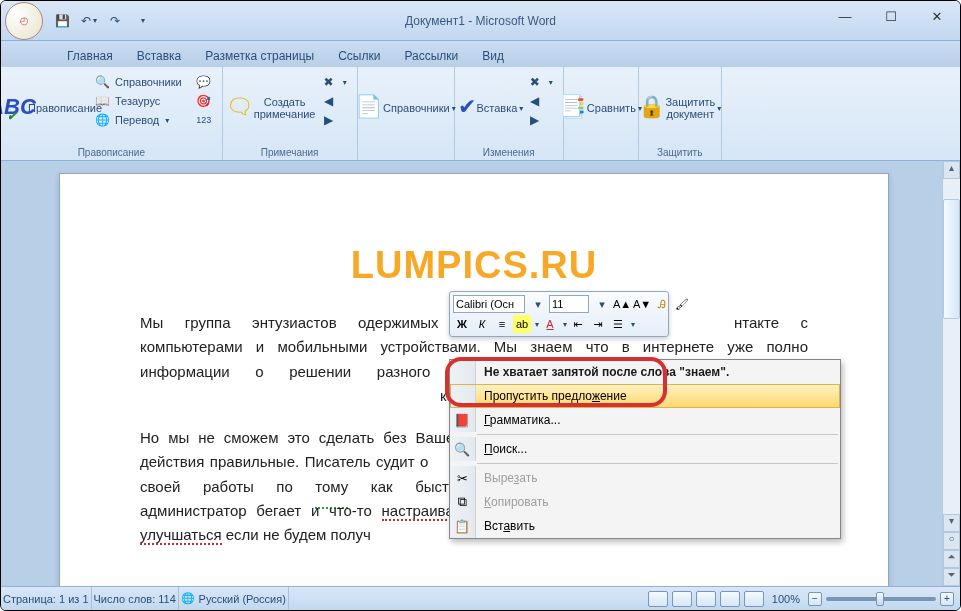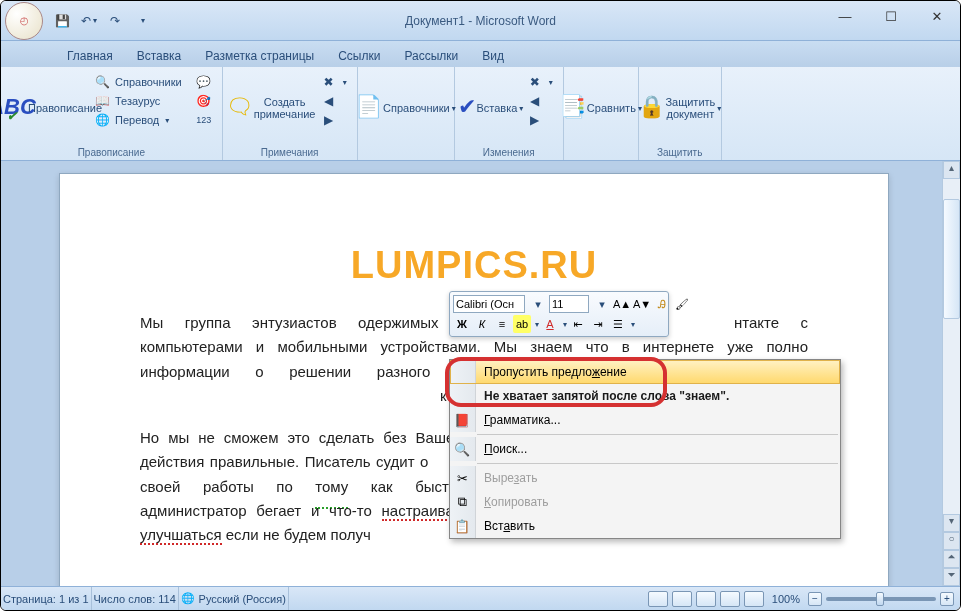--- a/index.html
+++ b/index.html
@@ -266,27 +266,27 @@
       <span class="mini-btn" style="color:#d02828;text-decoration:underline;">A</span>
         <span class="drop">▾</span>
       <span class="mini-btn">⇤</span>
       <span class="mini-btn">⇥</span>
       <span class="mini-btn">☰</span>
         <span class="drop">▾</span>
     </div>
   </div>
 
   <div class="ctx">
+    <div class="ctx-item bold">
+      <div class="ctx-icon"></div>
+      <div class="ctx-label">Не хватает запятой после слова "знаем".</div>
+    </div>
     <div class="ctx-item hover">
       <div class="ctx-icon"></div>
       <div class="ctx-label"><span>Пропустить предло</span><u class="acc">ж</u><span>ение</span></div>
-    </div>
-    <div class="ctx-item bold">
-      <div class="ctx-icon"></div>
-      <div class="ctx-label">Не хватает запятой после слова "знаем".</div>
     </div>
     <div class="ctx-item">
       <div class="ctx-icon">📕</div>
       <div class="ctx-label"><u class="acc">Г</u>рамматика...</div>
     </div>
     <div class="ctx-sep"></div>
     <div class="ctx-item">
       <div class="ctx-icon">🔍</div>
       <div class="ctx-label"><u class="acc">П</u>оиск...</div>
     </div>

